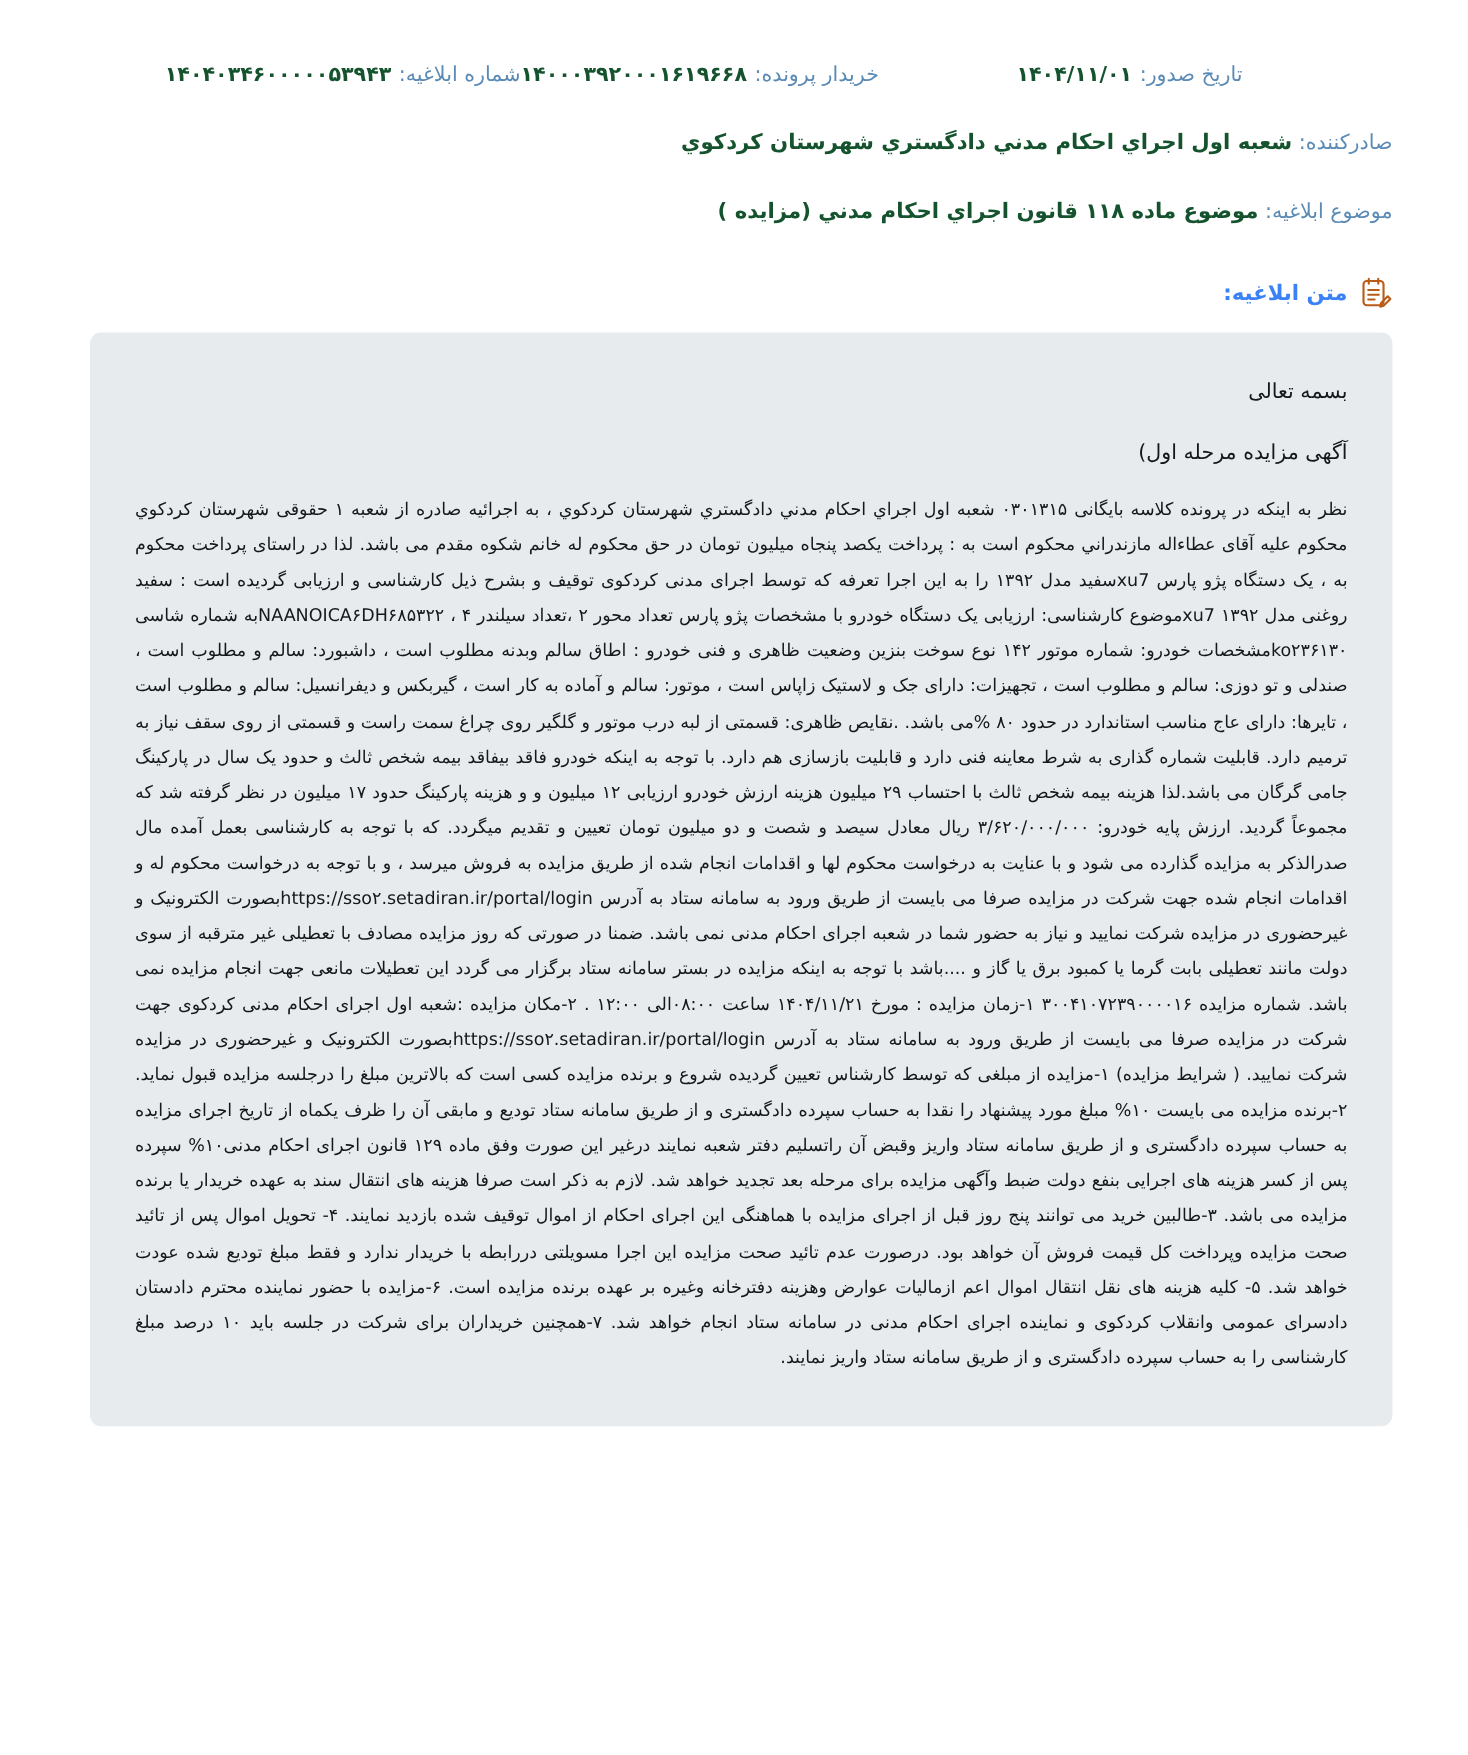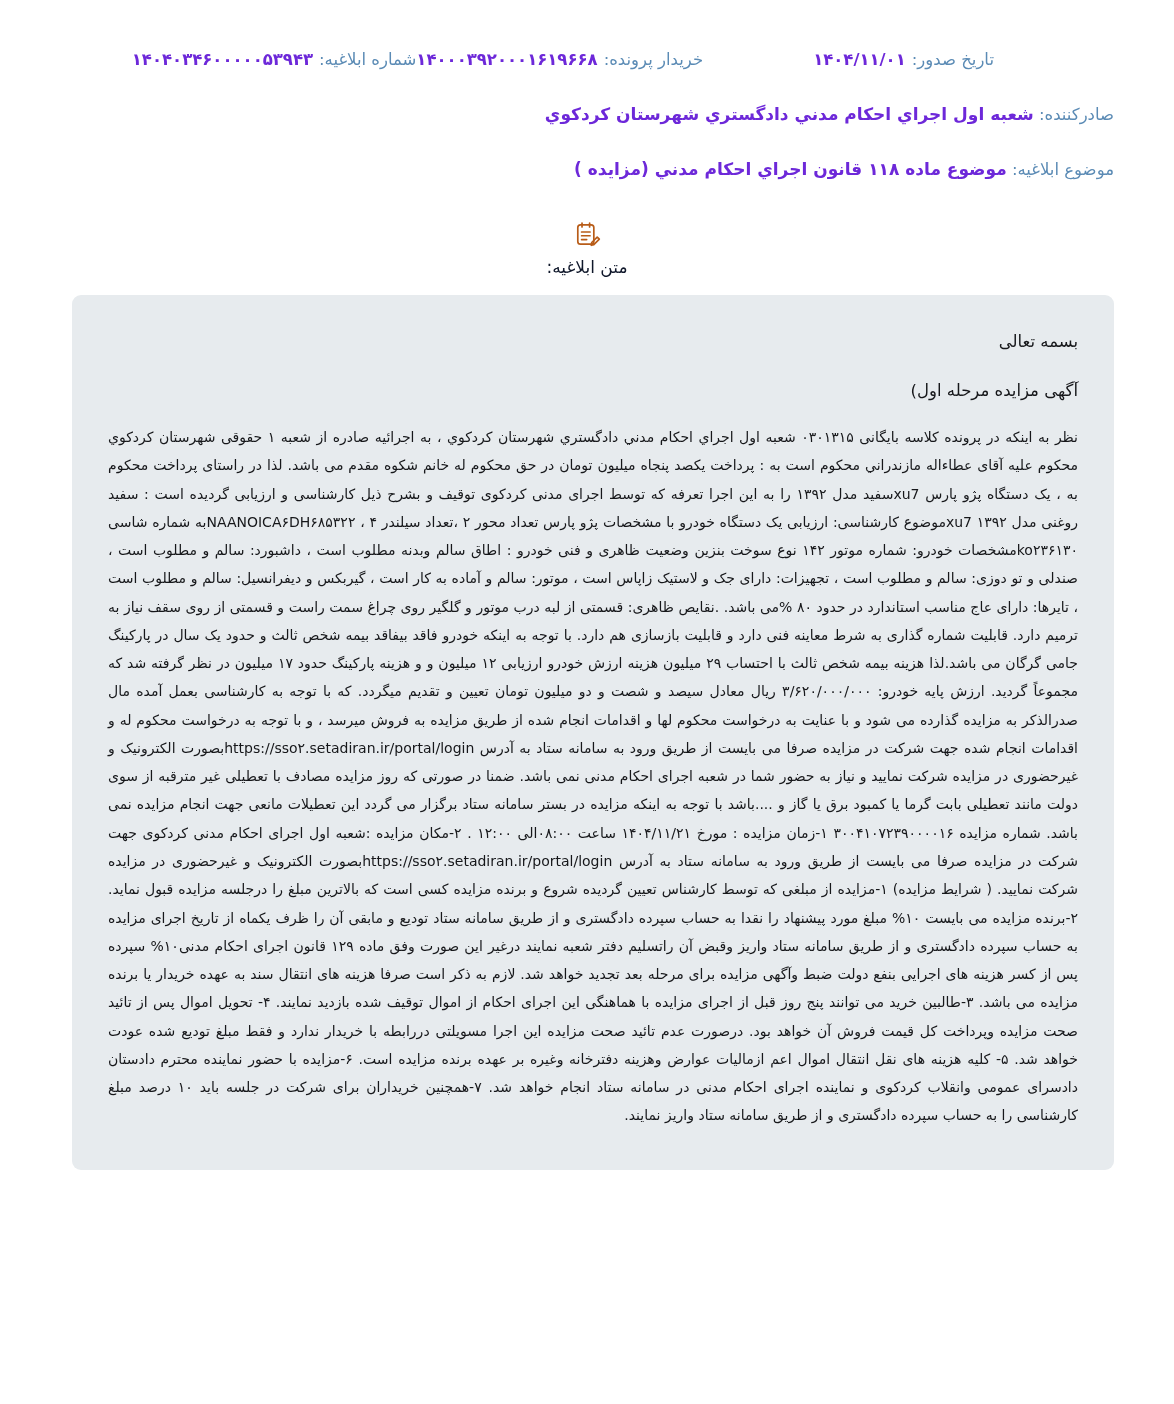--- a/index.html
+++ b/index.html
@@ -74,45 +74,45 @@
     gap: 6px;
   }
   .meta-item.m1 { margin-right: 0; }
   .meta-item.m2 { margin-right: 110px; }
   .meta-item.m3 { margin-right: 120px; }
   .meta-label {
     color: #5b8bb5;
     font-weight: 400;
   }
   .meta-value {
-    color: #6d28d9;
+    color: #14532d;
     font-weight: 700;
     letter-spacing: 0px;
   }
 
   .line-row {
     margin-top: 35px;
     font-size: 16.5px;
     text-align: right;
     color: #5b8bb5;
     white-space: nowrap;
   }
   .line-row .meta-value { font-size: 17px; }
 
   
   .section-head {
     margin-top: 42px;
     display: flex;
-    flex-direction: column;
+    flex-direction: row;
     justify-content: flex-start;
     align-items: center;
     gap: 9px;
-    color: #0f172a;
+    color: #3b82f6;
     font-size: 17px;
-    font-weight: 400;
+    font-weight: 700;
   }
   .note-icon {
     width: 27px;
     height: 27px;
     flex: 0 0 auto;
     display: block;
   }
 
   
   .body-card {

